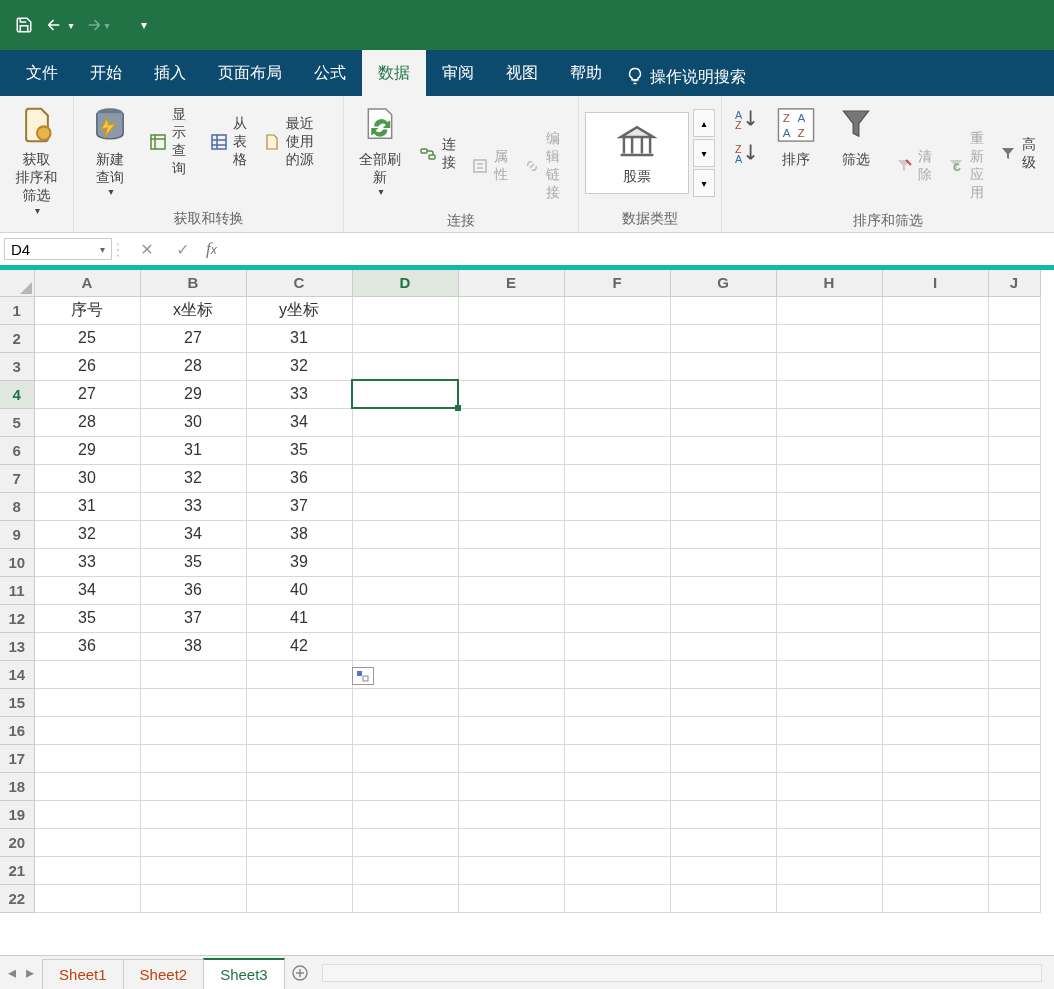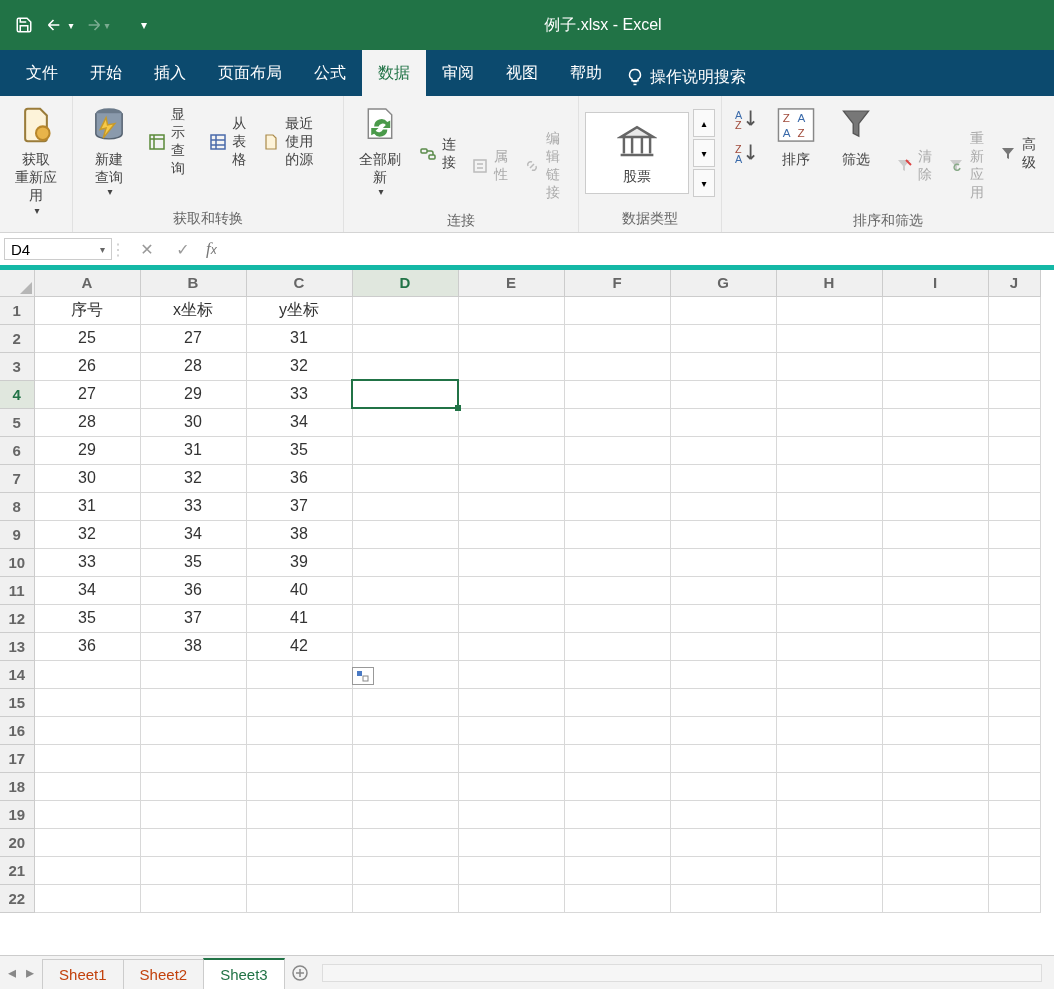--- a/index.html
+++ b/index.html
@@ -9,21 +9,21 @@
 .titlebar { background: #217346; height: 50px; display: flex; align-items: center; padding: 0 8px; color: #fff; }
 .qat { display: flex; align-items: center; gap: 4px; }
 .qat-btn { width: 32px; height: 32px; display: flex; align-items: center; justify-content: center; font-size: 16px; color: #fff; cursor: pointer; }
 .qat-sep { width: 8px; }
 .title-center { flex: 1; text-align: center; font-size: 16px; }
 
 
 .ribbon-tabs { background: #0c4a6e; display: flex; align-items: center; padding: 0 10px; height: 46px; }
 .ribbon-tab { padding: 10px 16px; color: #fff; font-size: 16px; cursor: pointer; height: 46px; display: flex; align-items: center; }
 .ribbon-tab.active { background: #f3f3f3; color: #217346; }
-.tell-me { display: flex; align-items: center; color: #fff; gap: 6px; margin-left: 8px; margin-top: 8px; }
+.tell-me { display: flex; align-items: flex-start; color: #fff; gap: 6px; margin-left: 8px; margin-top: 8px; }
 .tell-me svg { width: 18px; height: 18px; }
 
 
 .ribbon { background: #f3f3f3; border-bottom: 1px solid #d4d4d4; height: 137px; display: flex; }
 .ribbon-group { display: flex; flex-direction: column; border-right: 1px solid #e1e1e1; padding: 4px 6px 2px; }
 .ribbon-group-content { flex: 1; display: flex; align-items: flex-start; }
 .ribbon-group-label { text-align: center; font-size: 14px; color: #666; padding: 4px 0 2px; }
 .big-btn { display: flex; flex-direction: column; align-items: center; padding: 4px 8px; cursor: pointer; font-size: 14px; color: #444; min-width: 60px; }
 .big-btn .icon-box { width: 42px; height: 42px; display: flex; align-items: center; justify-content: center; margin-bottom: 4px; }
 .big-btn .label { text-align: center; line-height: 1.3; }
@@ -96,21 +96,20 @@
     </div>
     <div class="qat-btn" style="opacity:0.4">
       <svg width="20" height="16" viewBox="0 0 24 16" fill="none" stroke="#fff" stroke-width="2">
           <path d="M21 8 L15 2 M21 8 L15 14 M21 8 H8"></path>
         </svg>
         <span class="arrow-down">▾</span>
     </div>
     <div class="qat-sep"></div>
     <div class="qat-btn" style="font-size:12px">▾</div>
   </div>
-  <div class="title-center">例子.xlsx  -  Excel</div>
 </div>
 
 <div class="ribbon-tabs">
   <div class="ribbon-tab">文件</div>
   <div class="ribbon-tab">开始</div>
   <div class="ribbon-tab">插入</div>
   <div class="ribbon-tab">页面布局</div>
   <div class="ribbon-tab">公式</div>
   <div class="ribbon-tab active">数据</div>
   <div class="ribbon-tab">审阅</div>
@@ -128,21 +127,21 @@
   <div class="ribbon-group">
     <div class="ribbon-group-content">
       <div class="big-btn">
         <div class="icon-box">
           <svg width="34" height="38" viewBox="0 0 24 28" fill="#fff" stroke="#9a7c3a" stroke-width="1.5">
               <path d="M6 2h9l5 5v17a2 2 0 0 1-2 2H6a2 2 0 0 1-2-2V4a2 2 0 0 1 2-2z" fill="#fdf3d9"></path>
               <circle cx="17" cy="20" r="5" fill="#e8b44a" stroke="#b8862a"></circle>
             </svg>
         </div>
         <div class="label" style="white-space:pre-line">获取
-重新应用</div>
+排序和筛选</div>
         <span class="arrow-down">▾</span>
       </div>
     </div>
     <div class="ribbon-group-label"></div>
   </div>
 
   <div class="ribbon-group">
     <div class="ribbon-group-content">
       <div class="big-btn">
         <div class="icon-box">

